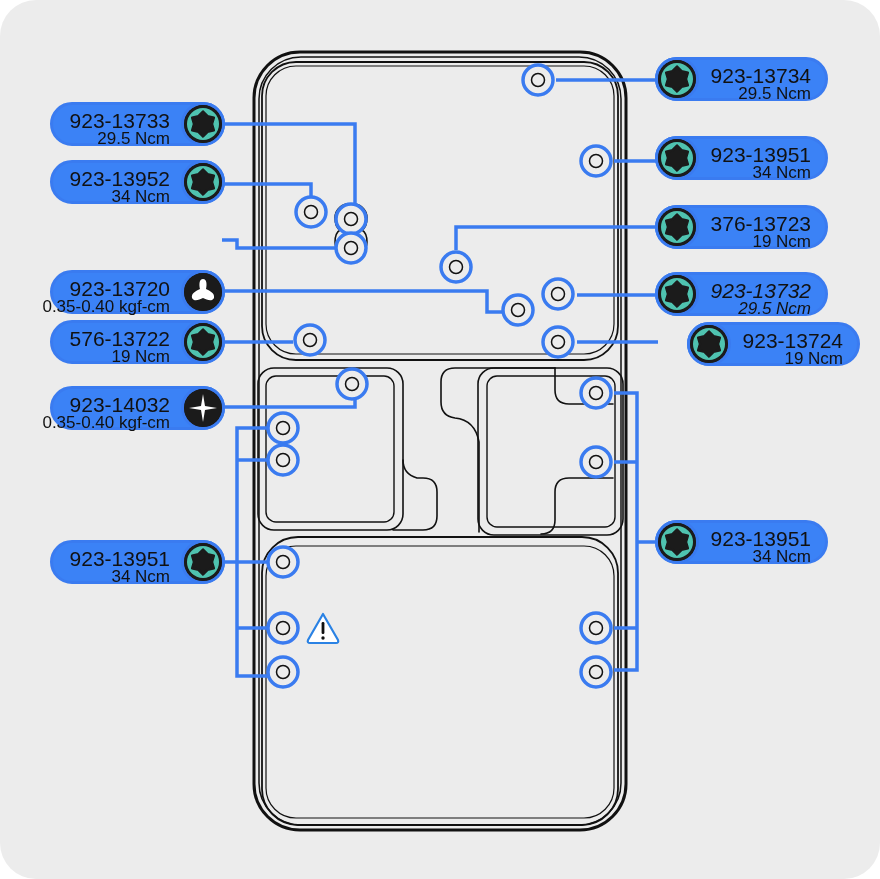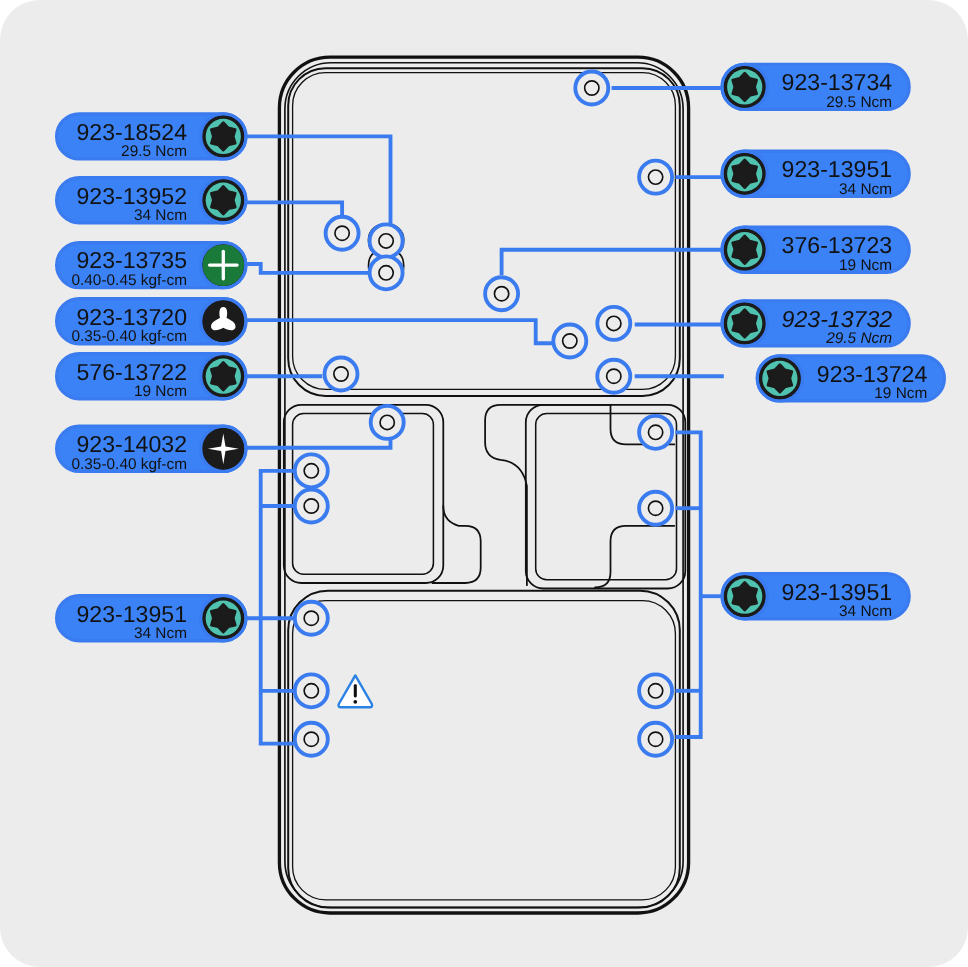--- a/index.html
+++ b/index.html
@@ -1,21 +1,21 @@
 <!DOCTYPE html>
 <html><head>
   <meta charset="utf-8">
   <style>
     html, body { margin: 0; padding: 0; background: #ffffff; }
     body { width: 880px; height: 879px; position: relative; overflow: hidden; font-family: "Liberation Sans", sans-serif; }
     #canvas { position: absolute; left: 0; top: 0; width: 880px; height: 879px; background: #ececec; border-radius: 36px; }
     svg#diagram { position: absolute; left: 0; top: 0; }
     .callout { position: absolute; height: 44px; border: 3px solid #3a7bf0; border-radius: 24px; background: #3b82f6; box-sizing: border-box; }
     .callout .part { position: absolute; font-size: 21px; color: #111; line-height: 1; white-space: nowrap; }
-    .callout .torque { position: absolute; font-size: 14px; color: #111; line-height: 1; white-space: nowrap; }
+    .callout .torque { position: absolute; font-size: 17px; color: #111; line-height: 1; white-space: nowrap; }
     .callout.left .part, .callout.left .torque { right: 52px; text-align: right; }
     .callout.right .part, .callout.right .torque { right: 14px; text-align: right; }
     .callout .part { top: 5px; }
     .callout .torque { top: 25px; }
     .bit { position: absolute; top: -3px; width: 44px; height: 44px; border-radius: 50%; border: 3px solid #3a7bf0; box-sizing: border-box; background: #1b1b1b; overflow: hidden; }
     .callout.left .bit { right: -3px; }
     .callout.right .bit { left: -3px; }
     .bit svg { position: absolute; left: 0; top: 0; }
   </style>
 </head>
@@ -155,49 +155,38 @@
       </g>
 
     <g transform="translate(307,612)">
       <path d="M16,2 L31,28 Q32,31 29,31 L3,31 Q0,31 1,28 Z" fill="#fff" stroke="#2a82e4" stroke-width="2.2" stroke-linejoin="round"></path>
       <rect x="14.6" y="10" width="2.8" height="12" rx="1.2" fill="#111"></rect>
       <circle cx="16" cy="26" r="1.7" fill="#111"></circle>
     </g>
   </svg>
 
   <div class="callout left" style="left:50px; top:102px; width:175px;">
-    <span class="part">923-18524</span>
+    <span class="part">923-13733</span>
     <span class="torque">29.5 Ncm</span>
     <span class="bit">
         <svg width="38" height="38" viewBox="0 0 38 38">
           <circle cx="19" cy="19" r="19" fill="#1b1b1b"></circle>
             <circle cx="19" cy="19" r="16" fill="#4fc3b0"></circle>
             <path d="M19.00,6.50L23.50,11.21L29.83,12.75L28.00,19.00L29.83,25.25L23.50,26.79L19.00,31.50L14.50,26.79L8.17,25.25L10.00,19.00L8.17,12.75L14.50,11.21Z" fill="#1b1b1b" stroke="#1b1b1b" stroke-width="2.5" stroke-linejoin="round"></path>
         </svg>
       </span>
   </div>
   <div class="callout left" style="left:50px; top:160px; width:175px;">
     <span class="part">923-13952</span>
     <span class="torque">34 Ncm</span>
     <span class="bit">
         <svg width="38" height="38" viewBox="0 0 38 38">
           <circle cx="19" cy="19" r="19" fill="#1b1b1b"></circle>
             <circle cx="19" cy="19" r="16" fill="#4fc3b0"></circle>
             <path d="M19.00,6.50L23.50,11.21L29.83,12.75L28.00,19.00L29.83,25.25L23.50,26.79L19.00,31.50L14.50,26.79L8.17,25.25L10.00,19.00L8.17,12.75L14.50,11.21Z" fill="#1b1b1b" stroke="#1b1b1b" stroke-width="2.5" stroke-linejoin="round"></path>
-        </svg>
-      </span>
-  </div>
-  <div class="callout left" style="left:50px; top:219px; width:175px;">
-    <span class="part">923-13735</span>
-    <span class="torque">0.40-0.45 kgf-cm</span>
-    <span class="bit">
-        <svg width="38" height="38" viewBox="0 0 38 38">
-          <circle cx="19" cy="19" r="19" fill="#1a7a3a"></circle>
-            <rect x="17.5" y="5" width="3" height="28" rx="1.5" fill="#fff"></rect>
-            <rect x="5" y="17.5" width="28" height="3" rx="1.5" fill="#fff"></rect>
         </svg>
       </span>
   </div>
   <div class="callout left" style="left:50px; top:270px; width:175px;">
     <span class="part">923-13720</span>
     <span class="torque">0.35-0.40 kgf-cm</span>
     <span class="bit">
         <svg width="38" height="38" viewBox="0 0 38 38">
           <circle cx="19" cy="19" r="19" fill="#1b1b1b"></circle>
             <path d="M19,6 C23,6 23,12 22,16 C26,18 31,20 30,25 C28,29 23,27 19,25 C15,27 10,29 8,25 C7,20 12,18 16,16 C15,12 15,6 19,6 Z" fill="#fff"></path>

